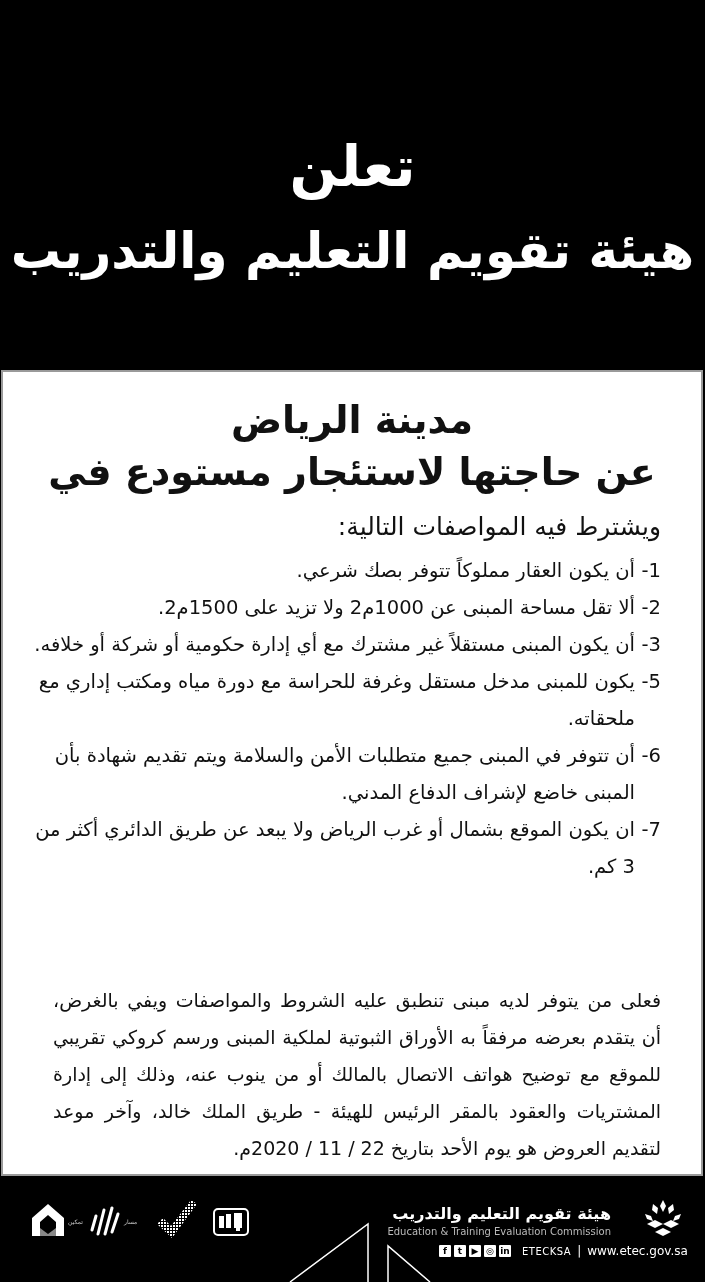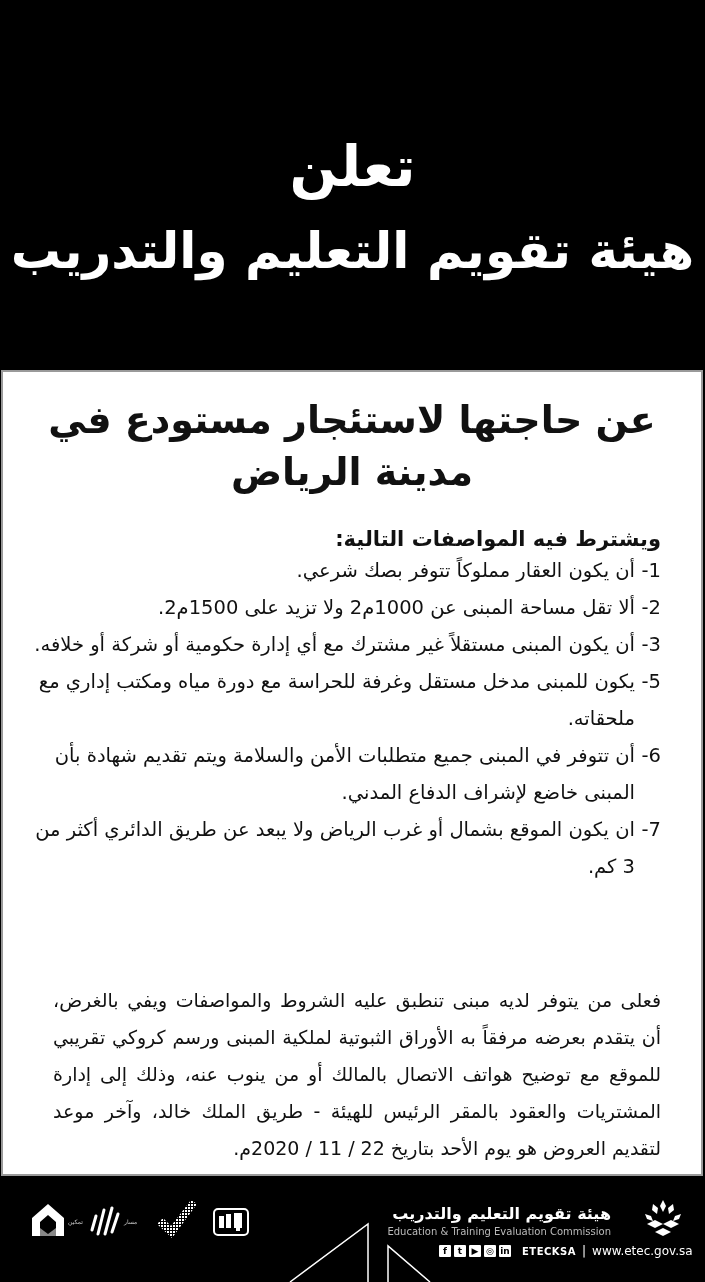--- a/index.html
+++ b/index.html
@@ -15,22 +15,22 @@
 
   .panel {
     position: absolute; left: 1px; top: 370px; width: 702px; height: 806px;
     background: #fff; border: 2px solid #9a9a9a; direction: rtl; color: #111;
   }
   .subtitle {
     position: absolute; top: 22px; left: 0; right: 0; text-align: center;
     font-size: 38px; font-weight: bold; line-height: 52px;
   }
   .conditions-heading {
-    position: absolute; top: 152px; right: 40px;
-    font-size: 21px; font-weight: bold; line-height: 30px;
+    position: absolute; top: 140px; right: 40px;
+    font-size: 25px; font-weight: normal; line-height: 30px;
   }
   .list {
     position: absolute; top: 180px; right: 40px; left: 30px; list-style: none;
   }
   .list li {
     font-size: 19.5px; line-height: 37px; padding-right: 26px; text-indent: -26px;
   }
   .list li .num { display: inline-block; width: 26px; text-indent: 0; }
   .closing {
     position: absolute; top: 610px; right: 40px; left: 40px;
@@ -42,37 +42,37 @@
   }
   .logo { position: absolute; }
   .deco-lines { position: absolute; left: 270px; top: 20px; }
 
   .etec { position: absolute; right: 10px; top: 18px; width: 260px; height: 70px; direction: rtl; }
   .etec-name { position: absolute; right: 84px; top: 10px; color: #fff; font-size: 16px; font-weight: bold; white-space: nowrap; }
   .etec-en { position: absolute; right: 84px; top: 32px; color: #bbb; font-size: 10px; white-space: nowrap; direction: ltr; }
   .etec-mark { position: absolute; right: 10px; top: 4px; }
   .social { position: absolute; left: 4px; top: 50px; direction: ltr; display: flex; align-items: center; gap: 3px; }
   .social .sq { width: 12px; height: 12px; background: #fff; color: #000; font-size: 9px; font-weight: bold; line-height: 12px; text-align: center; border-radius: 1px; font-family: "DejaVu Sans", sans-serif; }
-  .social .handle { color: #fff; font-size: 10px; margin-left: 8px; letter-spacing: 0.5px; font-weight: bold; }
+  .social .handle { color: #fff; font-size: 10px; margin-left: 8px; letter-spacing: 0.5px; }
   .social .sep { color: #fff; font-size: 12px; margin: 0 3px; }
   .social .url { color: #fff; font-size: 12px; }
   .logo-caption { position: absolute; color: #ccc; font-size: 6px; white-space: nowrap; }
 </style>
 </head>
 <body>
 
 <div class="header">
   <div class="line1">تعلن</div>
   <div class="line2">هيئة تقويم التعليم والتدريب</div>
 </div>
 
 <div class="panel">
   <div class="subtitle">
+    <div>مدينة الرياض</div>
     <div>عن حاجتها لاستئجار مستودع في</div>
-    <div>مدينة الرياض</div>
   </div>
 
   <div class="conditions-heading">ويشترط فيه المواصفات التالية:</div>
 
   <ul class="list">
     <li><span class="num">1-</span><span>أن يكون العقار مملوكاً تتوفر بصك شرعي.</span></li>
     <li><span class="num">2-</span><span>ألا تقل مساحة المبنى عن 1000م2 ولا تزيد على 1500م2.</span></li>
     <li><span class="num">3-</span><span>أن يكون المبنى مستقلاً غير مشترك مع أي إدارة حكومية أو شركة أو خلافه.</span></li>
     <li><span class="num">5-</span><span>يكون للمبنى مدخل مستقل وغرفة للحراسة مع دورة مياه ومكتب إداري مع ملحقاته.</span></li>
     <li><span class="num">6-</span><span>أن تتوفر في المبنى جميع متطلبات الأمن والسلامة ويتم تقديم شهادة بأن المبنى خاضع لإشراف الدفاع المدني.</span></li>

